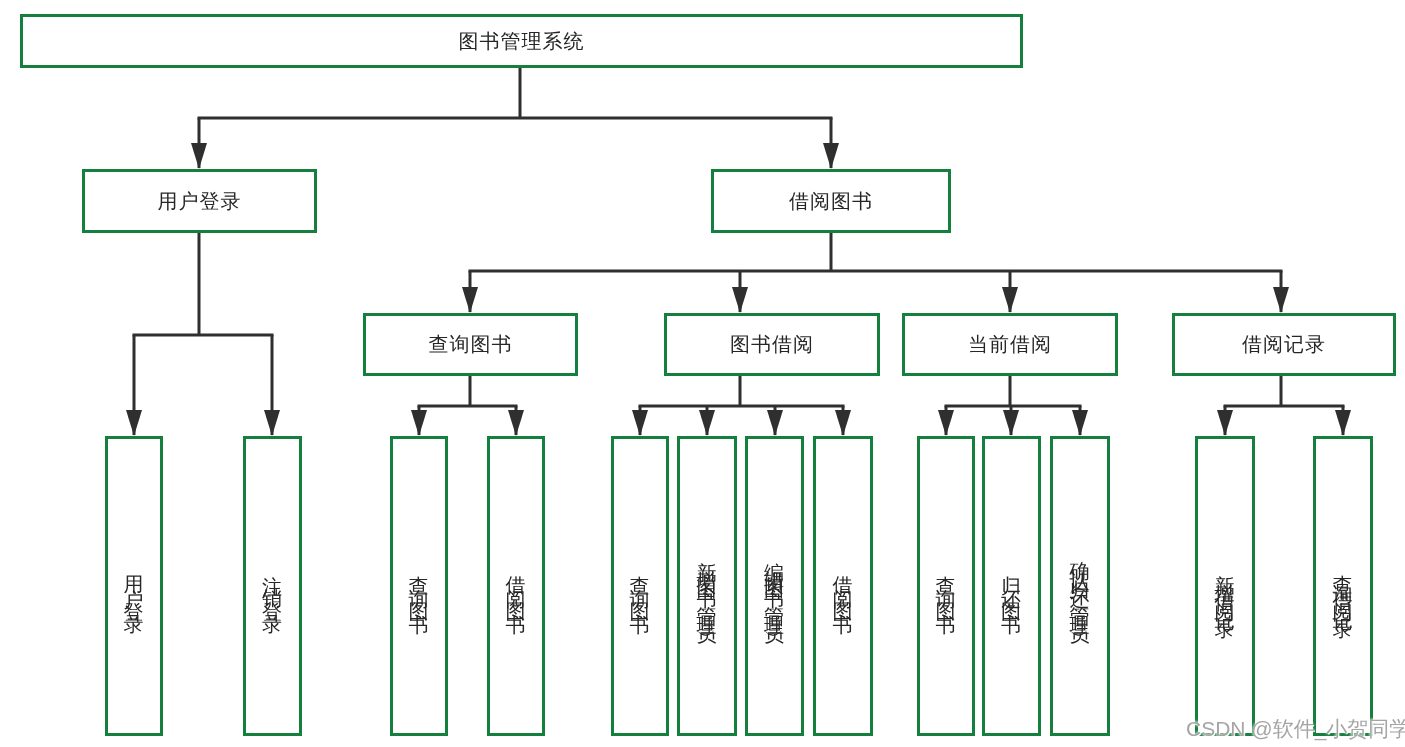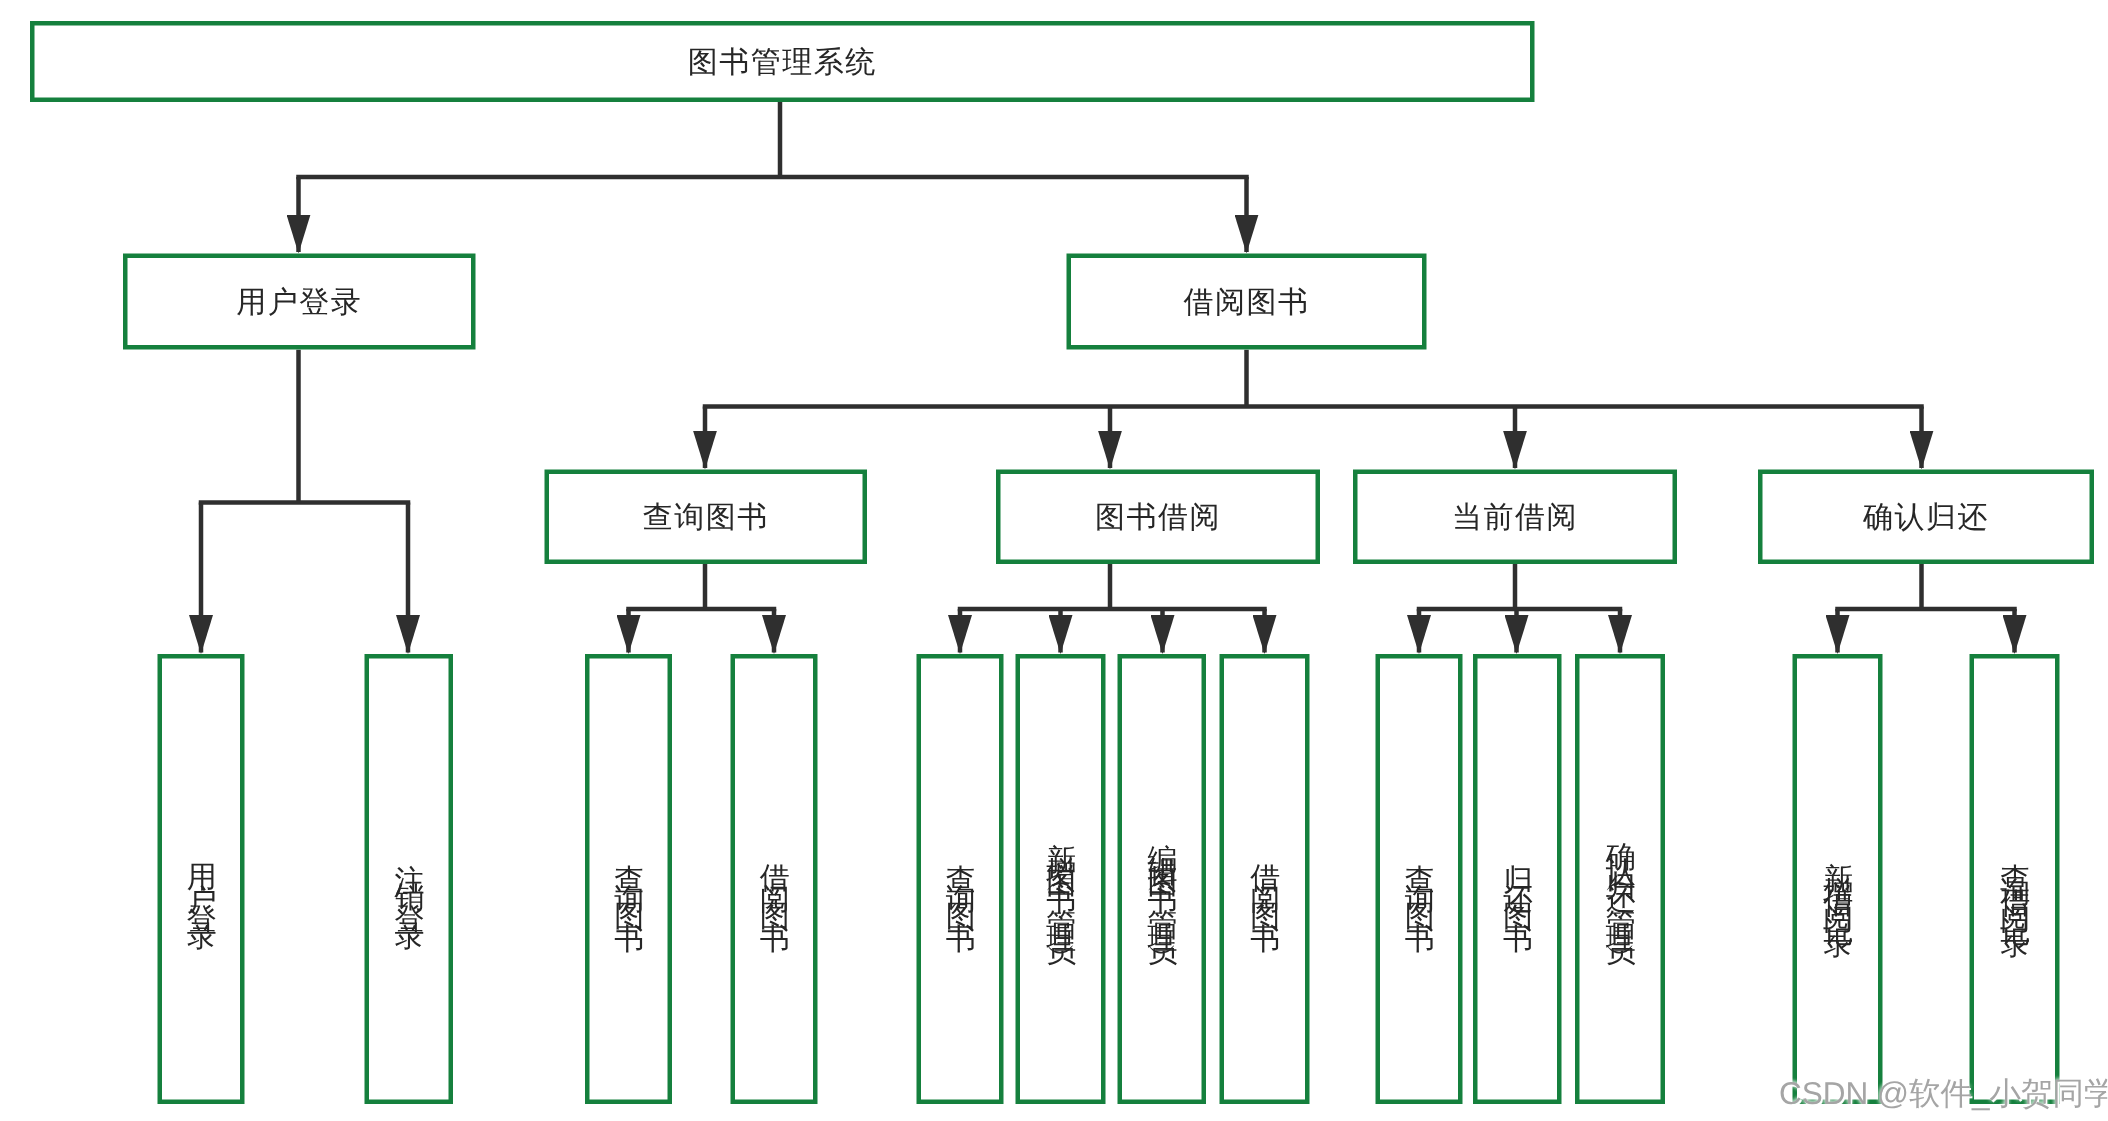--- a/index.html
+++ b/index.html
@@ -163,21 +163,21 @@
   <div class="node" id="n-newbook">
     <span>查询图书</span>
   </div>
   <div class="node" id="n-bookborrow">
     <span>图书借阅</span>
   </div>
   <div class="node" id="n-curborrow">
     <span>当前借阅</span>
   </div>
   <div class="node" id="n-borrowrec">
-    <span>确认归还</span>
+    <span>借阅记录</span>
   </div>
 
   <div class="node leaf" id="l-userlogin">
     <span class="vtext short">用户登录</span>
   </div>
   <div class="node leaf" id="l-logout">
     <span class="vtext short">注销登录</span>
   </div>
   <div class="node leaf" id="l-nbr-query">
     <span class="vtext short">查询图书</span>

